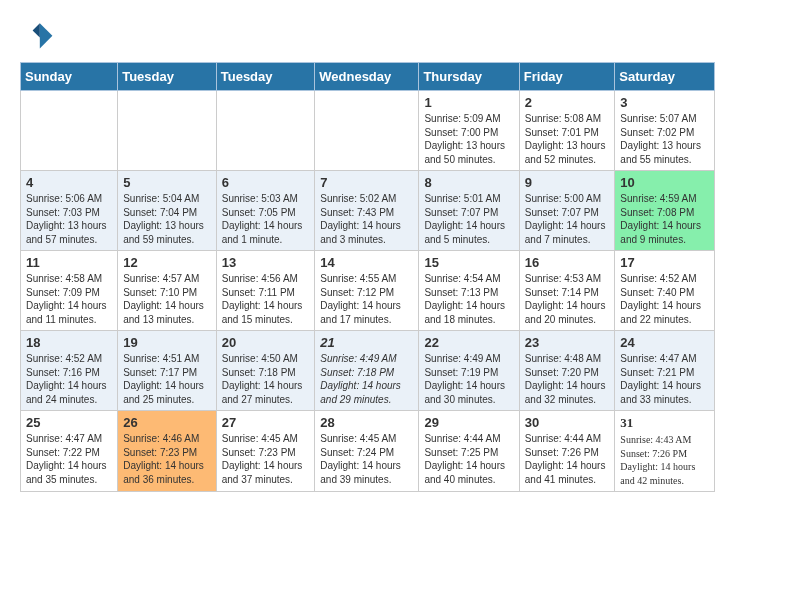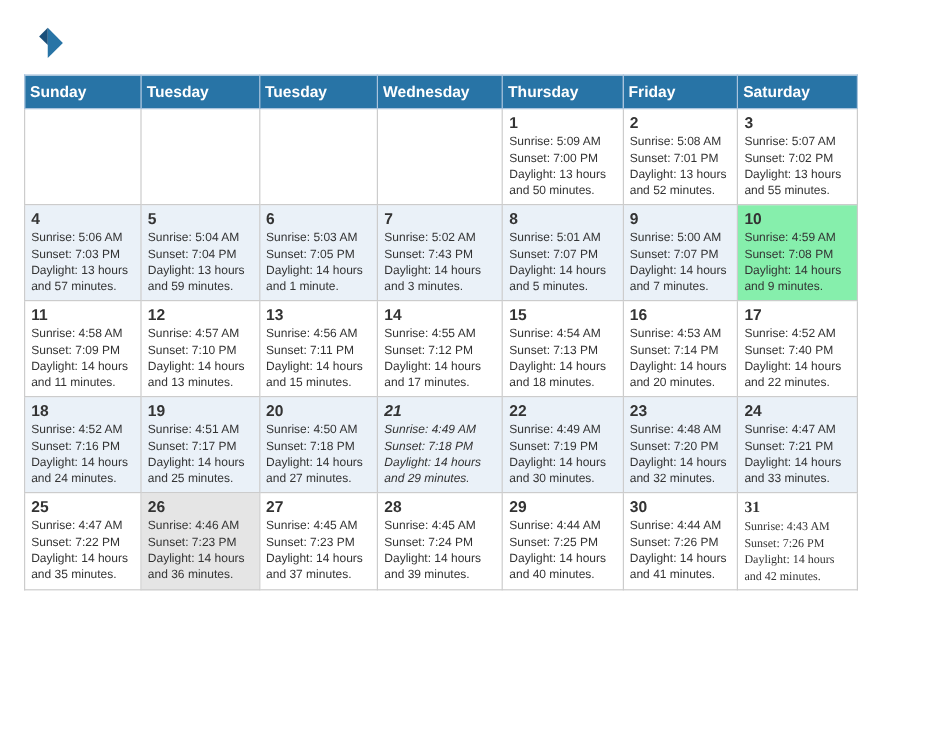--- a/index.html
+++ b/index.html
@@ -347,21 +347,21 @@
         </tr>
         <tr class="row-odd">
           <td style="background: rgb(255, 255, 255);">
             <span class="day-number">25</span>
             <div class="cell-content">
               <div>Sunrise: 4:47 AM</div>
               <div>Sunset: 7:22 PM</div>
               <div>Daylight: 14 hours and 35 minutes.</div>
             </div>
           </td>
-          <td style="background: #e5e5e5;">
+          <td style="background: #fdba74;">
             <span class="day-number">26</span>
             <div class="cell-content">
               <div>Sunrise: 4:46 AM</div>
               <div>Sunset: 7:23 PM</div>
               <div>Daylight: 14 hours and 36 minutes.</div>
             </div>
           </td>
           <td style="background: rgb(255, 255, 255);">
             <span class="day-number">27</span>
             <div class="cell-content">

